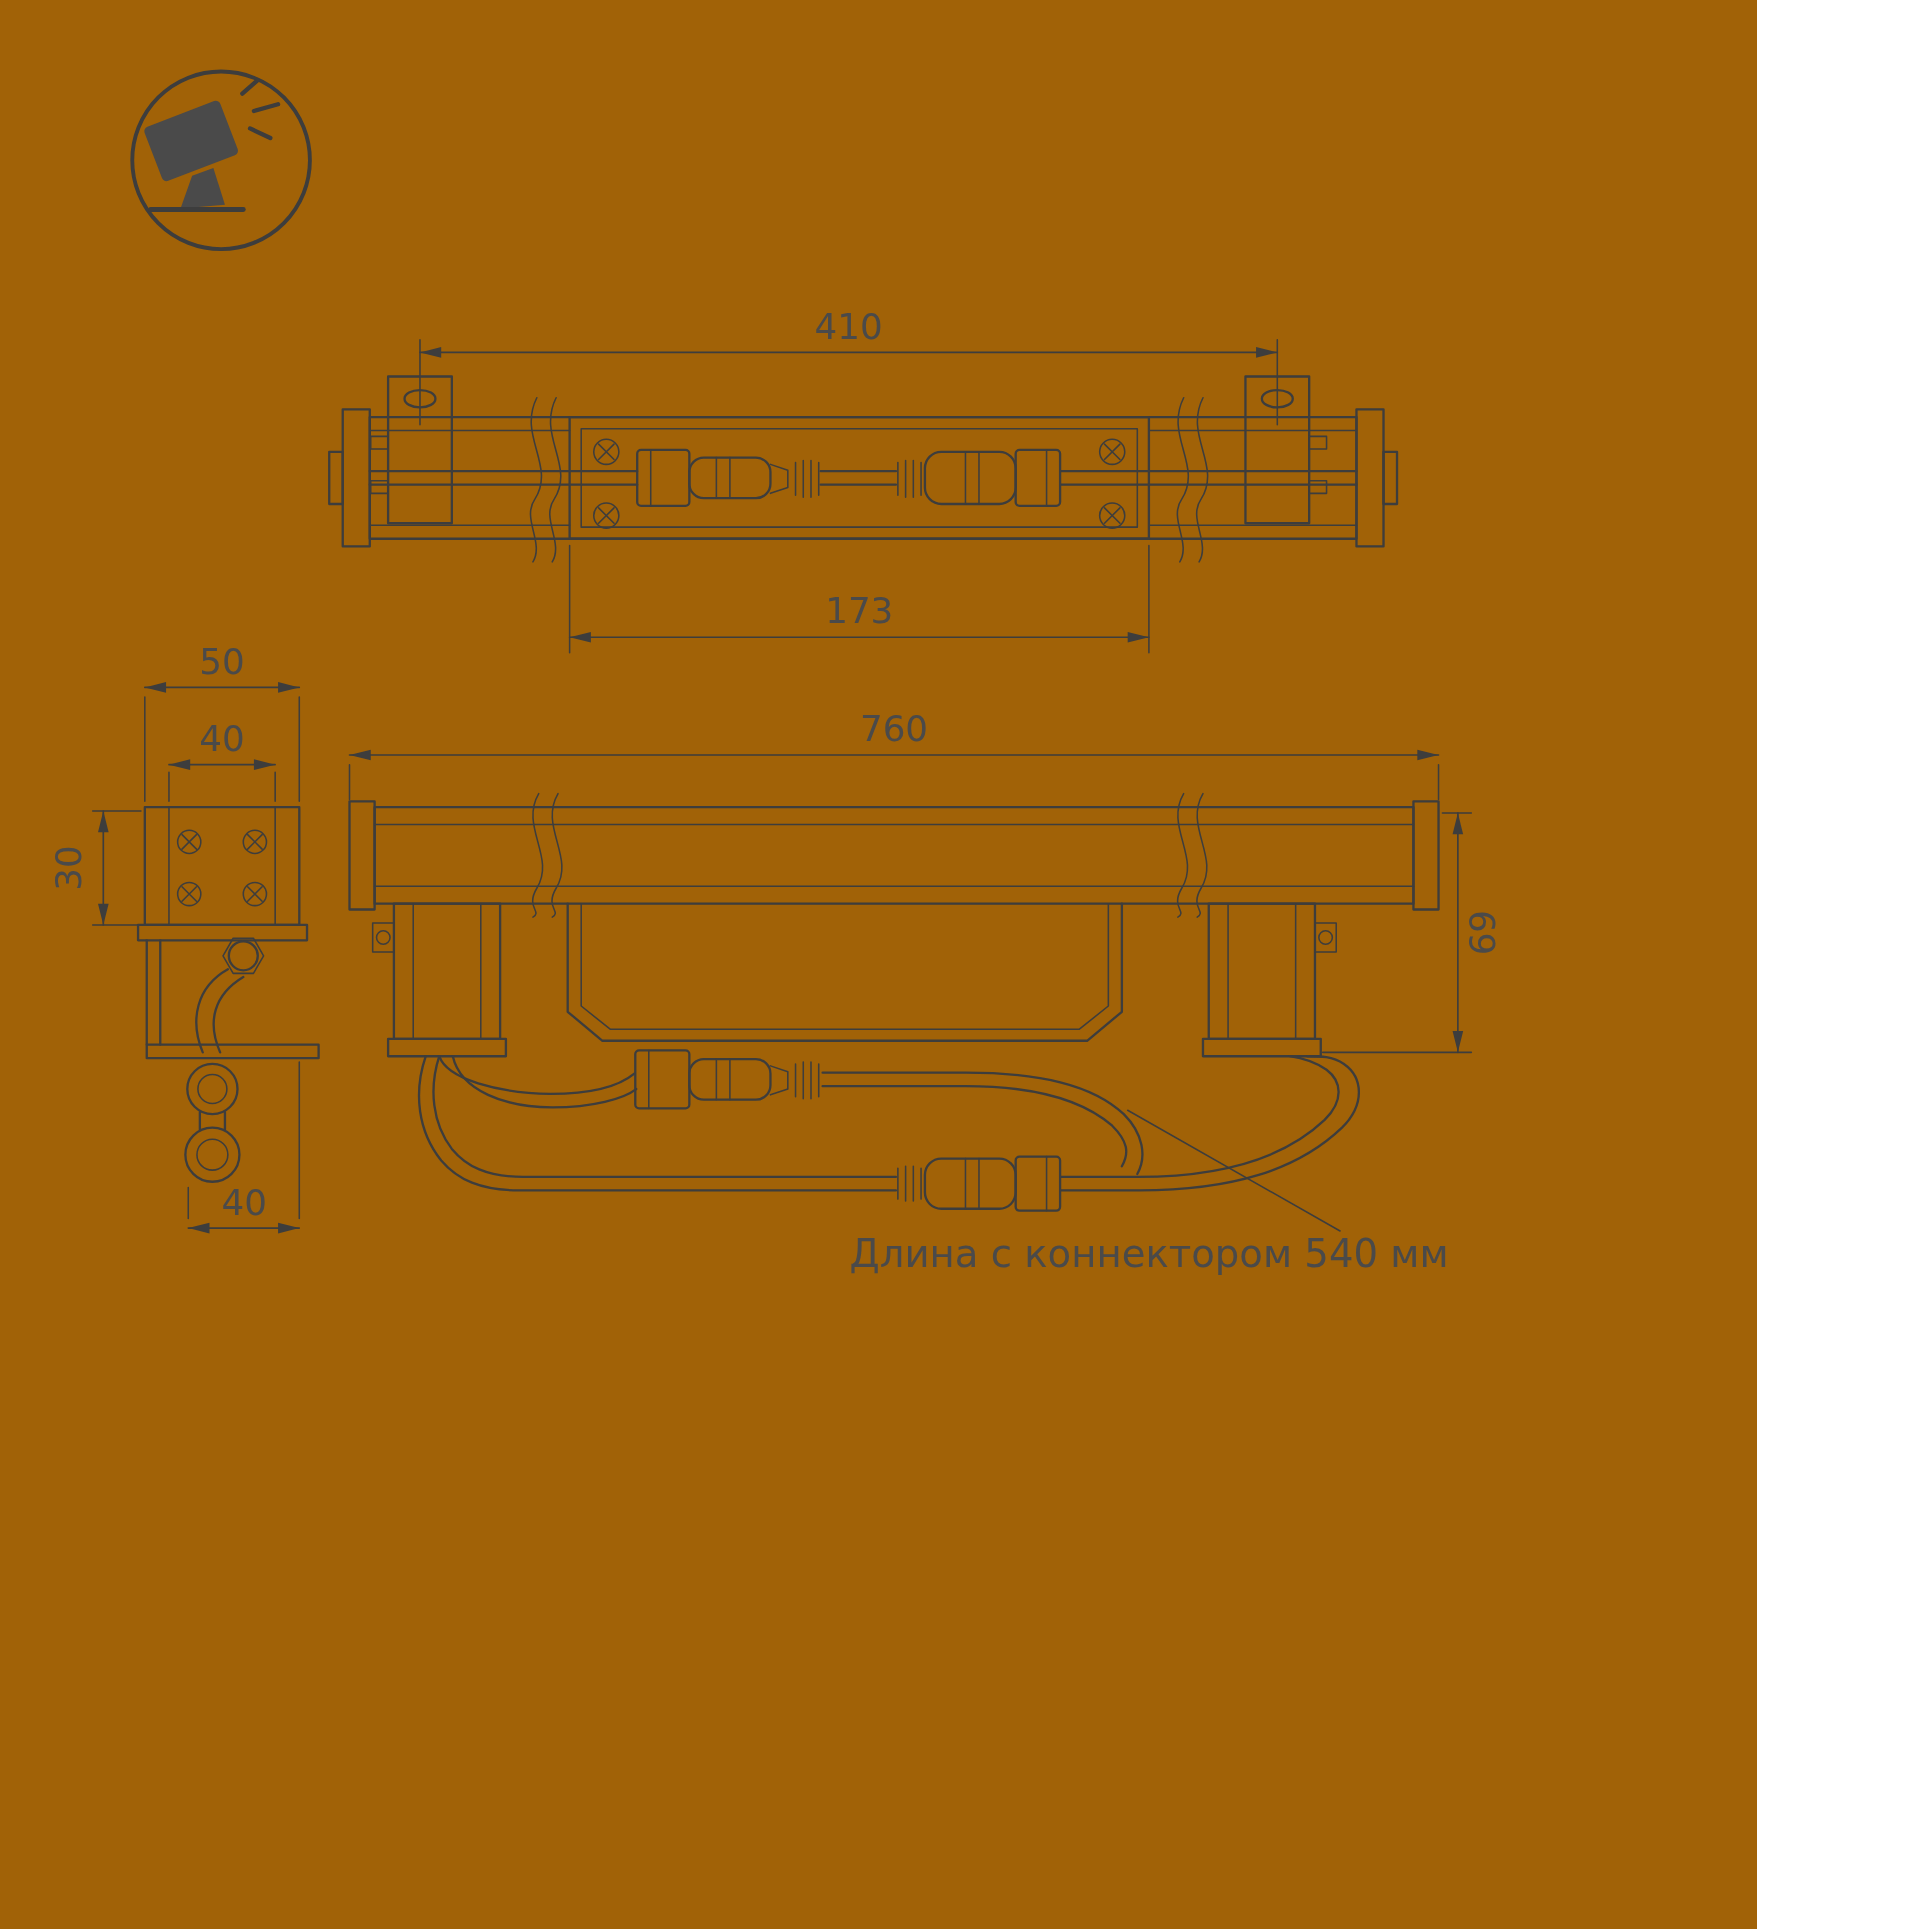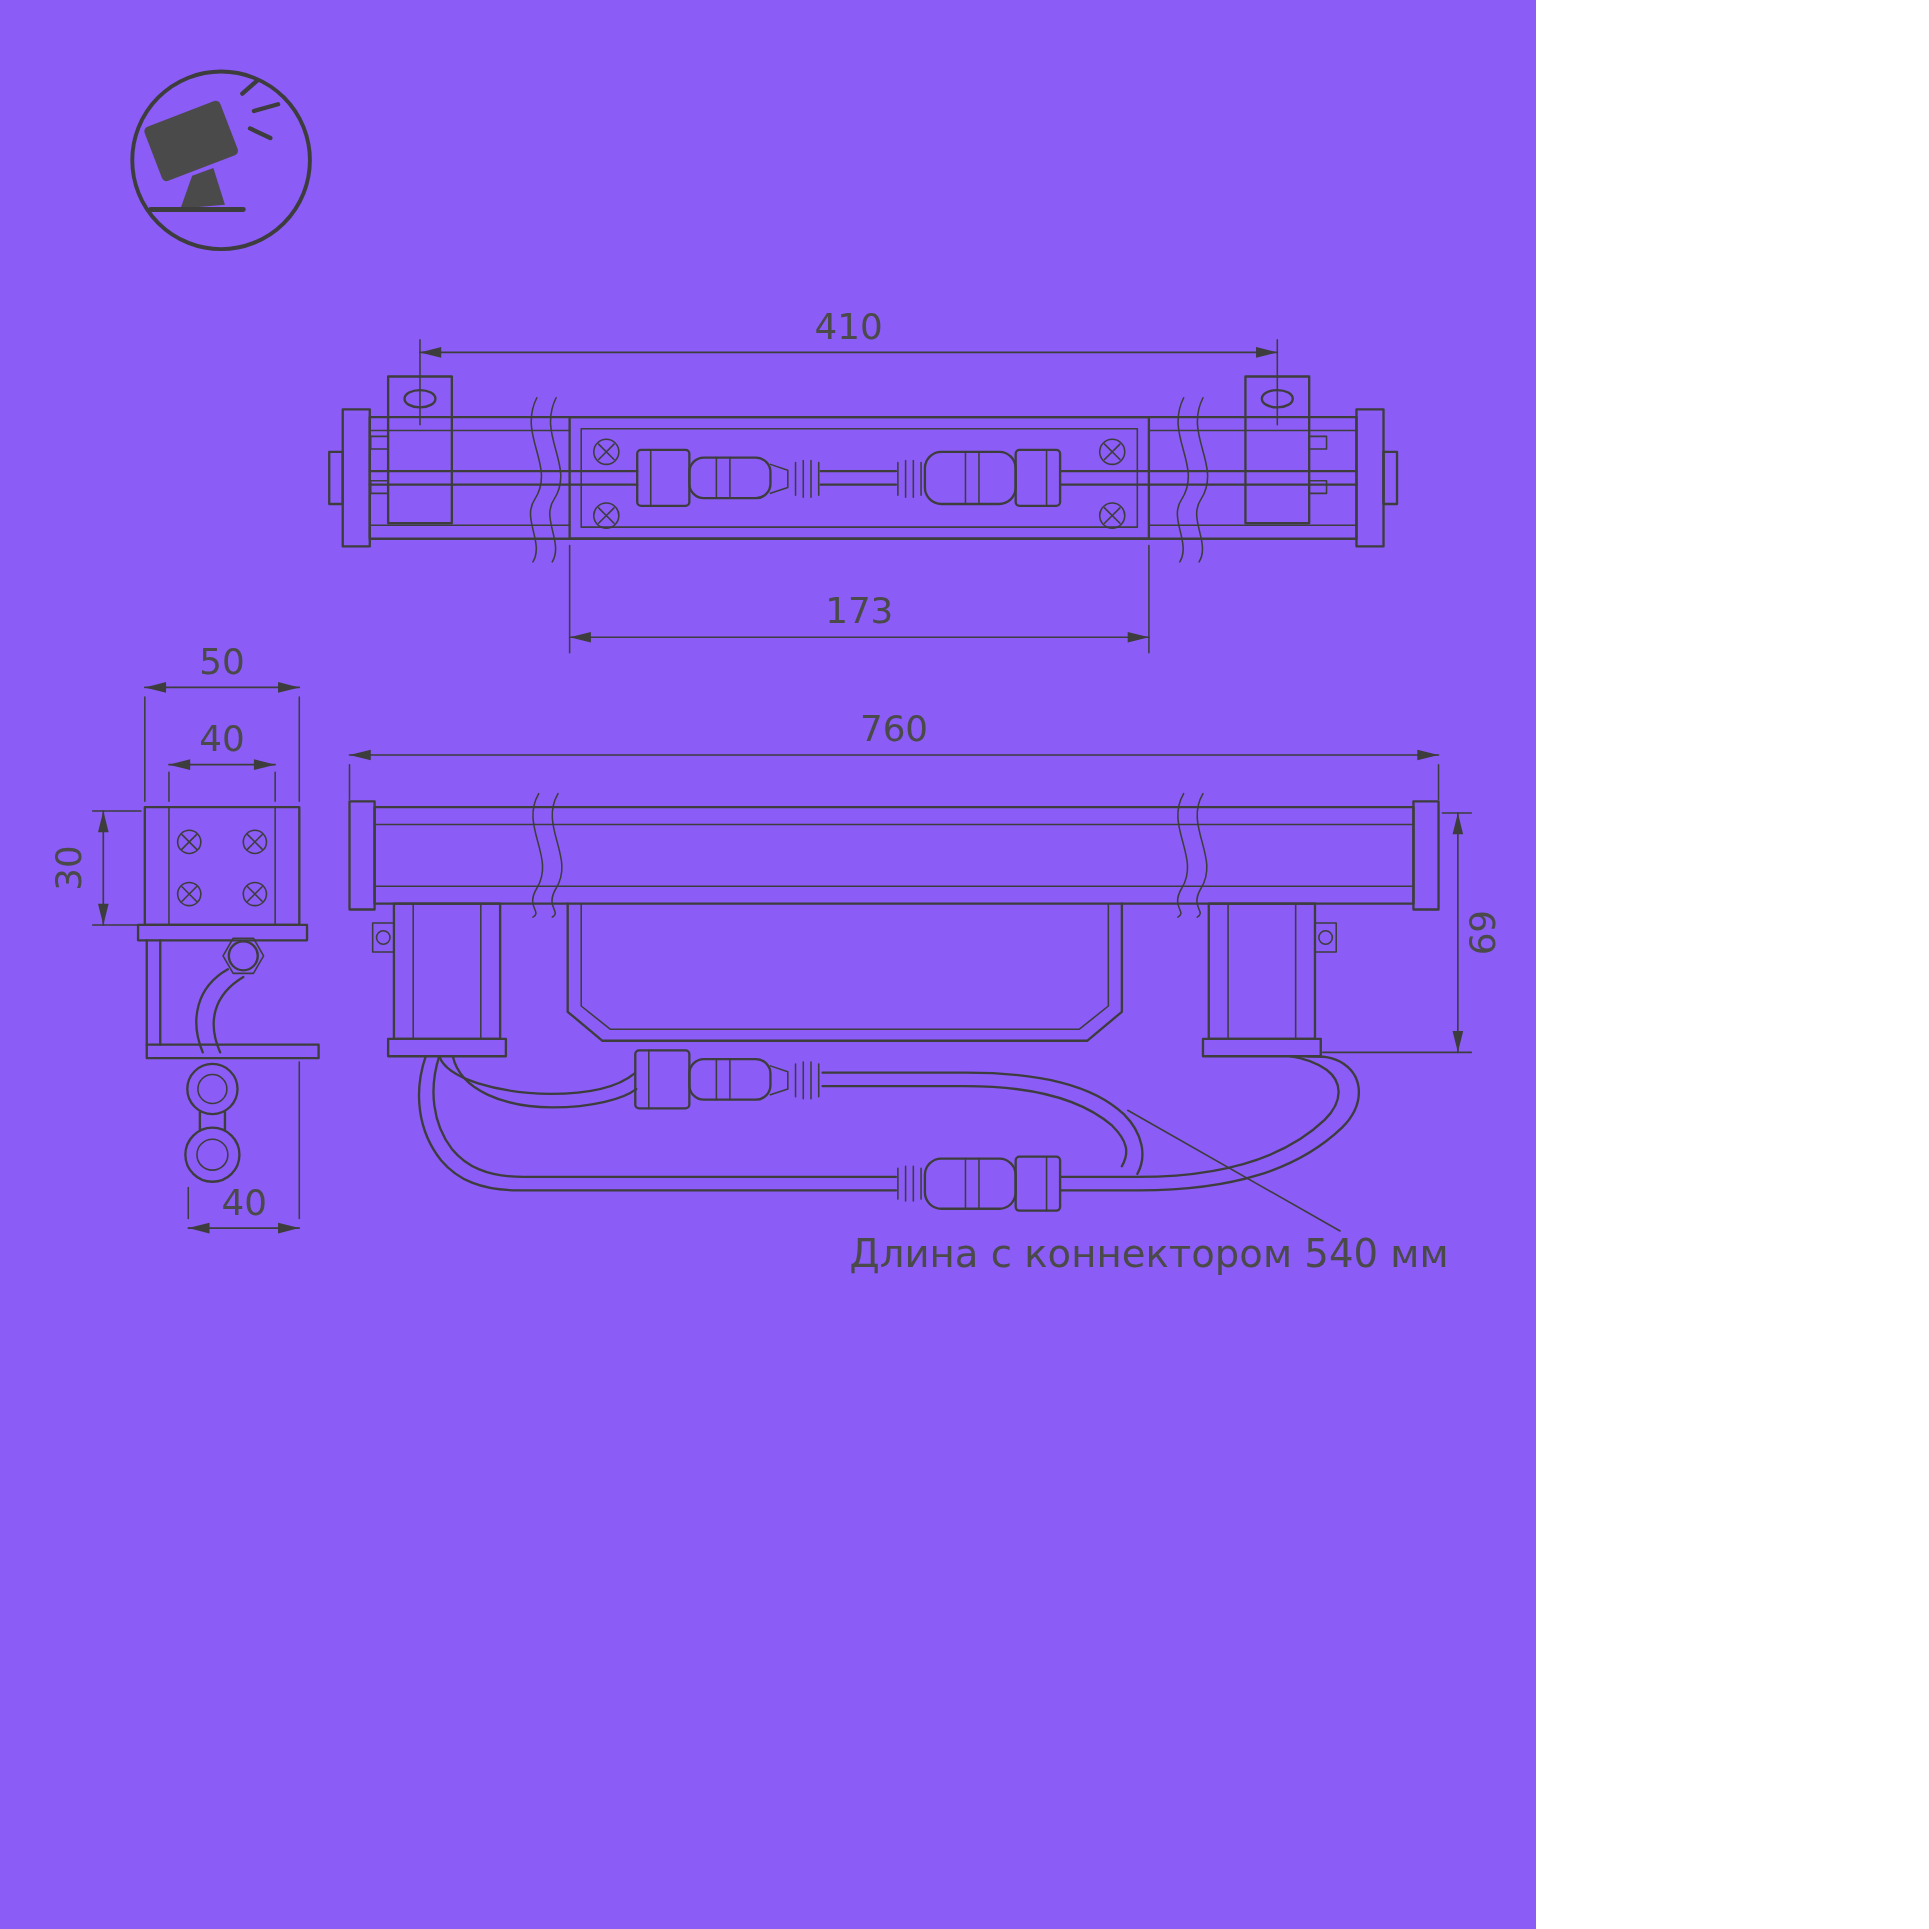--- a/index.html
+++ b/index.html
@@ -3,23 +3,23 @@
 <meta charset="utf-8">
 <style>
   html, body {
     margin: 0;
     padding: 0;
     background: #ffffff;
     font-family: "DejaVu Sans", sans-serif;
   }
   .canvas {
     position: relative;
-    width: 1536px;
+    width: 1757px;
     height: 1929px;
-    background: #8b5cf6;
+    background: #a16207;
     overflow: hidden;
   }
   svg { display: block; }
   .ln   { stroke: #3d3d3d; fill: none; stroke-width: 2.4; stroke-linecap: round; stroke-linejoin: round; }
   .thin { stroke: #3d3d3d; fill: none; stroke-width: 1.6; stroke-linecap: round; stroke-linejoin: round; }
   .dim  { stroke: #3d3d3d; fill: none; stroke-width: 1.7; stroke-linecap: round; }
   .arrow{ fill: #3d3d3d; stroke: none; }
   .solid{ fill: #4a4a4a; stroke: none; }
   .txt  { fill: #4a4a4a; font-family: "DejaVu Sans", sans-serif; font-size: 37px; }
   .note { fill: #4a4a4a; font-family: "DejaVu Sans", sans-serif; font-size: 40px; }

